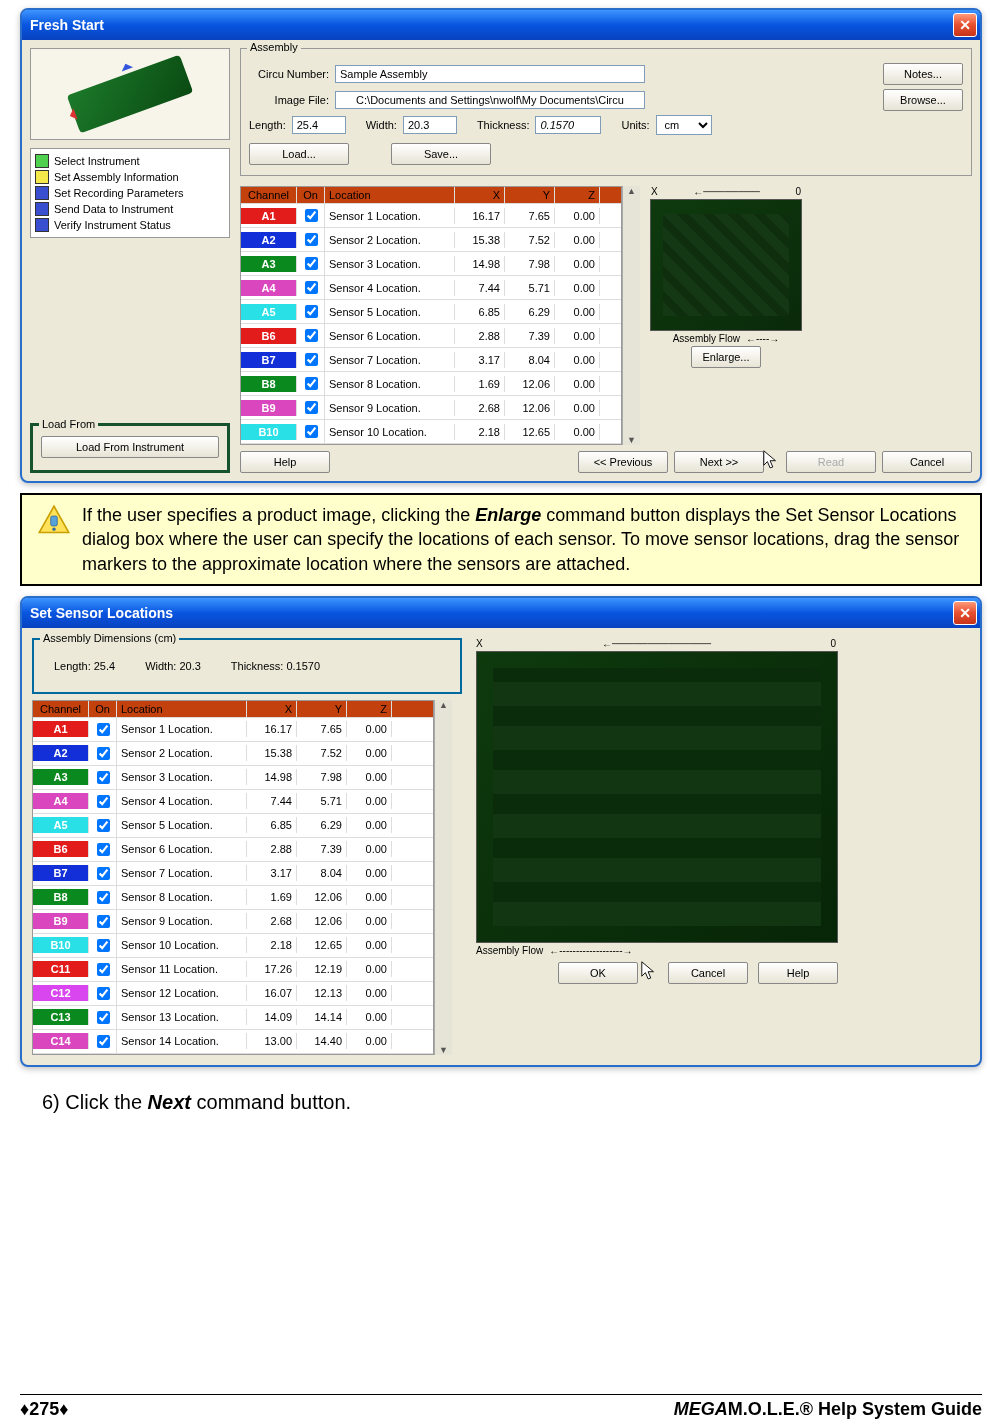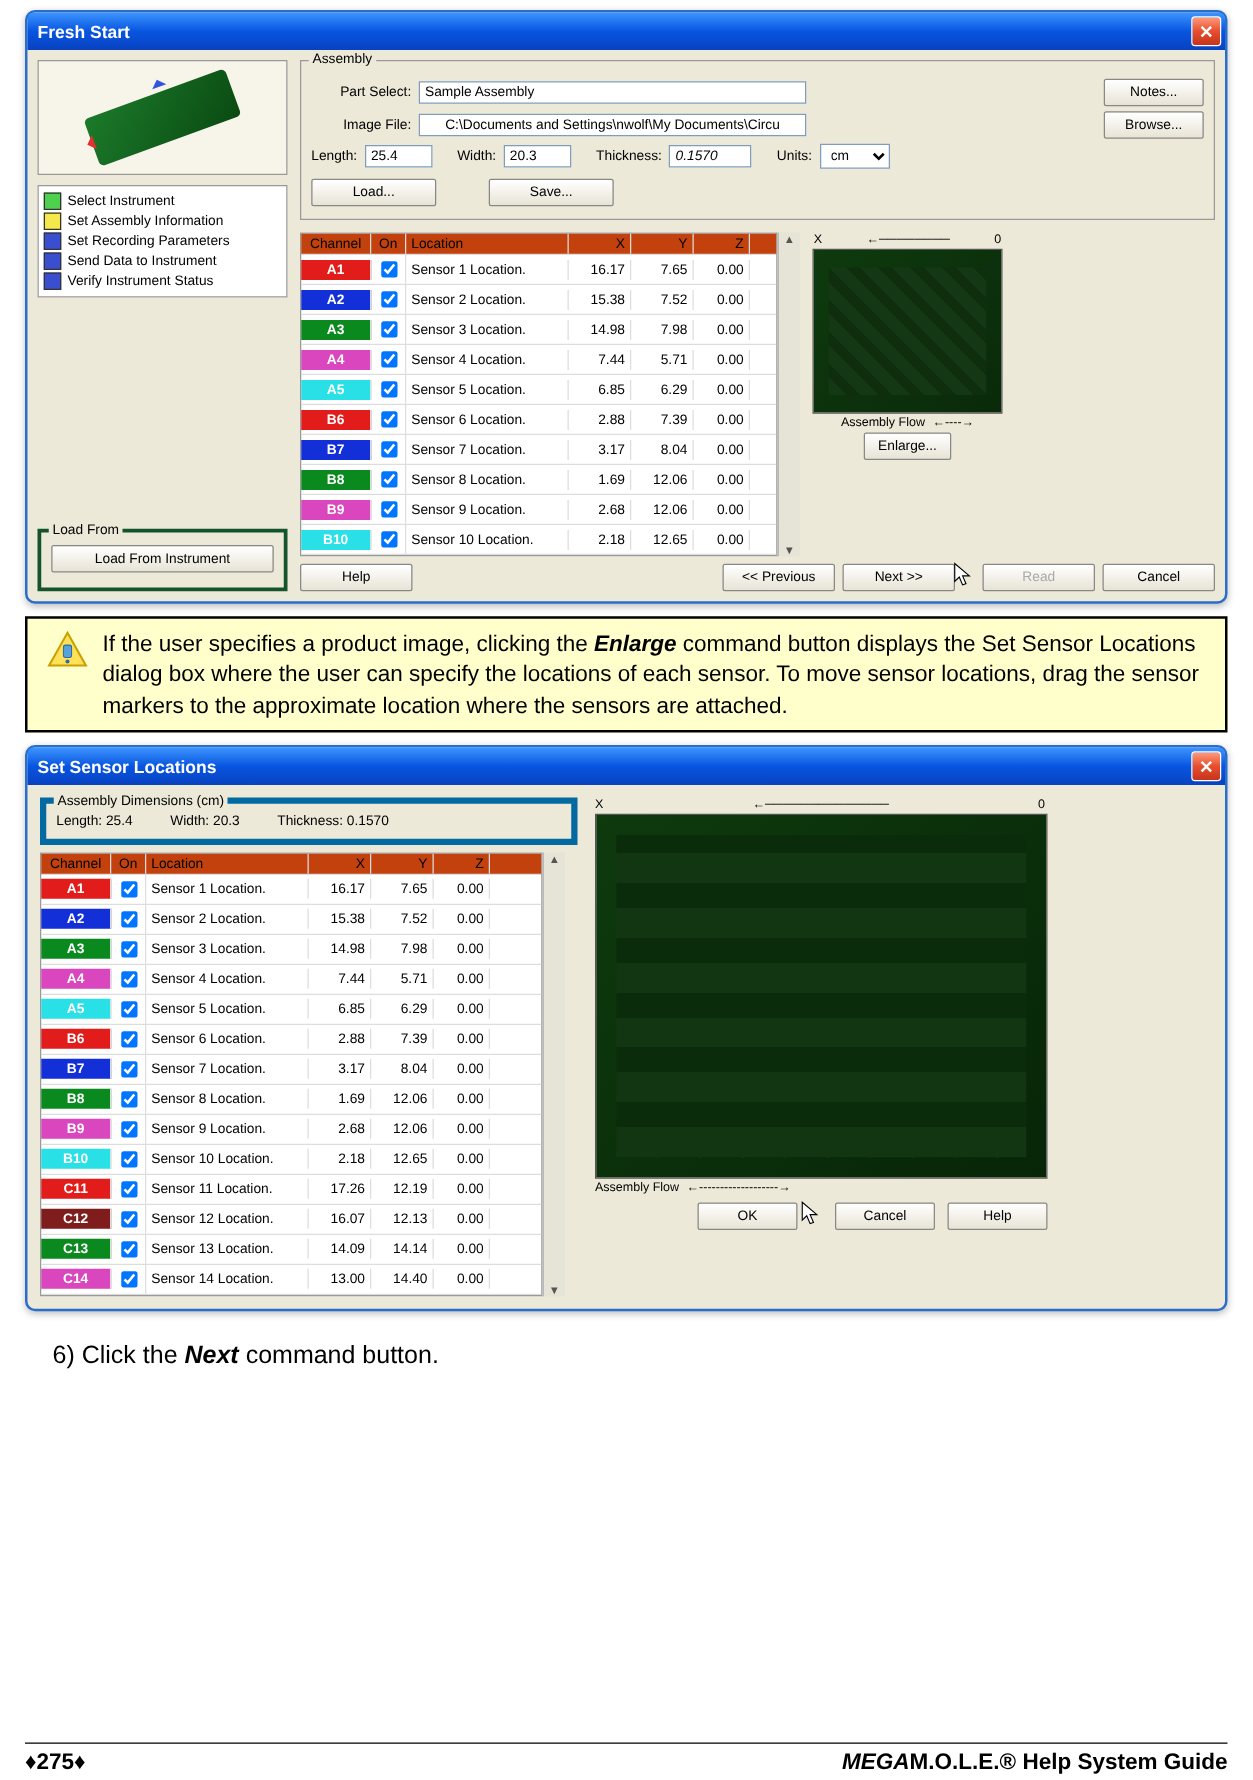--- a/index.html
+++ b/index.html
@@ -36,21 +36,21 @@
 .scroll{width:17px;background:#e6e4d6;border-left:1px solid #aaa;display:flex;flex-direction:column;justify-content:space-between;font-size:9px;align-items:center;color:#555}
 .preview{display:flex;flex-direction:column;align-items:center;font-size:10px;gap:2px}
 .prevbox{width:150px;height:130px;background:linear-gradient(135deg,#0e3a0e,#0a2a0a);border:1px solid #555;position:relative}
 .prevbox::before{content:"";position:absolute;inset:14px 12px;background:repeating-linear-gradient(45deg,#133813,#133813 10px,#0e2e0e 10px,#0e2e0e 18px)}
 .axis{display:flex;justify-content:space-between;width:150px;font-size:10px}
 .btmactions{display:flex;gap:6px;margin-top:auto;justify-content:space-between}
 .infobox{border:2px solid #000;background:#ffffcc;padding:8px 14px;display:flex;gap:10px;align-items:flex-start;font-size:18px;line-height:1.35;margin:10px 0}
 .info-icon{width:36px;height:36px;flex-shrink:0}
 .info-icon svg{width:36px;height:36px}
 .w2body{padding:10px;display:flex;flex-direction:column;gap:6px}
-.dimgrp{border:5px solid #0369a1;padding:8px;position:relative;font-size:11px}
+.dimgrp{border:2px solid #0369a1;padding:20px;position:relative;font-size:11px}
 .dimgrp .leg{position:absolute;top:-8px;left:6px;background:#ece9d8;padding:0 3px;font-size:11px}
 .w2row{display:flex;gap:14px}
 .bigprev{display:flex;flex-direction:column;gap:2px;font-size:10px}
 .bigbox{width:360px;height:290px;background:linear-gradient(135deg,#0e3a0e,#072507);border:1px solid #555;position:relative}
 .bigbox::before{content:"";position:absolute;inset:16px;background:repeating-linear-gradient(0deg,#113611,#113611 24px,#0b2c0b 24px,#0b2c0b 44px),repeating-linear-gradient(90deg,transparent,transparent 32px,rgba(210,170,60,.25) 32px,rgba(210,170,60,.25) 34px)}
 .okrow{display:flex;gap:10px;justify-content:flex-end;margin-top:4px}
 .cursor{width:18px;height:20px;display:inline-block;margin-left:-8px;margin-top:-2px}
 .step6{font-size:20px;margin:24px 10px 0 22px}
 .footer{position:absolute;bottom:12px;left:20px;right:20px;border-top:1.5px solid #000;display:flex;justify-content:space-between;font-size:18px;font-weight:bold;padding-top:4px}
 .footer .ital{font-style:italic}
@@ -94,21 +94,21 @@
           </div>
       <div class="loadgrp">
         <span class="leg">Load From</span>
         <button class="winbtn" style="width:100%">Load From Instrument</button>
       </div>
     </div>
     <div class="main">
       <div class="assygrp">
         <span class="leg">Assembly</span>
         <div class="frow">
-          <label style="width:80px">Part Select:</label>
+          <label style="width:80px">Circu Number:</label>
           <input class="txt" style="width: 300px;" value="Sample Assembly">
           <span style="flex:1"></span>
           <button class="winbtn" style="width:80px">Notes...</button>
         </div>
         <div class="frow">
           <label style="width:80px">Image File:</label>
           <input class="txt" style="width: 300px; text-align: center;" value="C:\Documents and Settings\nwolf\My Documents\Circu">
           <span style="flex:1"></span>
           <button class="winbtn" style="width:80px">Browse...</button>
         </div>
@@ -375,21 +375,21 @@
                 </div>
                 <div class="row">
                   <div class="c-ch chlbl" style="background:#e21b1b">C11</div>
                   <div class="c-on"><input type="checkbox" checked="" style=""></div>
                   <div class="c-loc">Sensor 11 Location.</div>
                   <div class="c-x">17.26</div>
                   <div class="c-y">12.19</div>
                   <div class="c-z">0.00</div>
                 </div>
                 <div class="row">
-                  <div class="c-ch chlbl" style="background:#7f1d1d">C12</div>
+                  <div class="c-ch chlbl" style="background:#d946ef">C12</div>
                   <div class="c-on"><input type="checkbox" checked="" style=""></div>
                   <div class="c-loc">Sensor 12 Location.</div>
                   <div class="c-x">16.07</div>
                   <div class="c-y">12.13</div>
                   <div class="c-z">0.00</div>
                 </div>
                 <div class="row">
                   <div class="c-ch chlbl" style="background:#0a8a1e">C13</div>
                   <div class="c-on"><input type="checkbox" checked="" style=""></div>
                   <div class="c-loc">Sensor 13 Location.</div>

